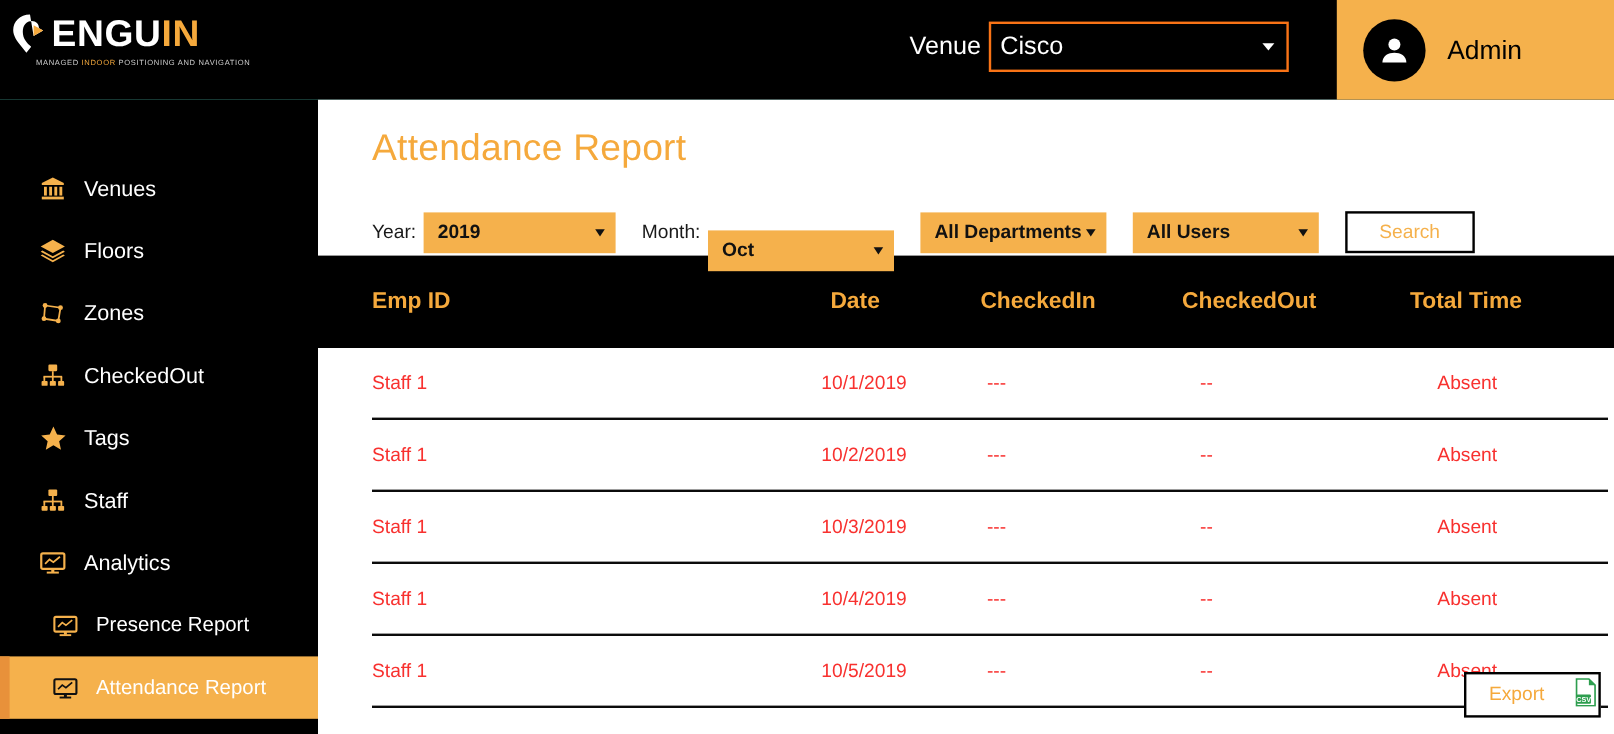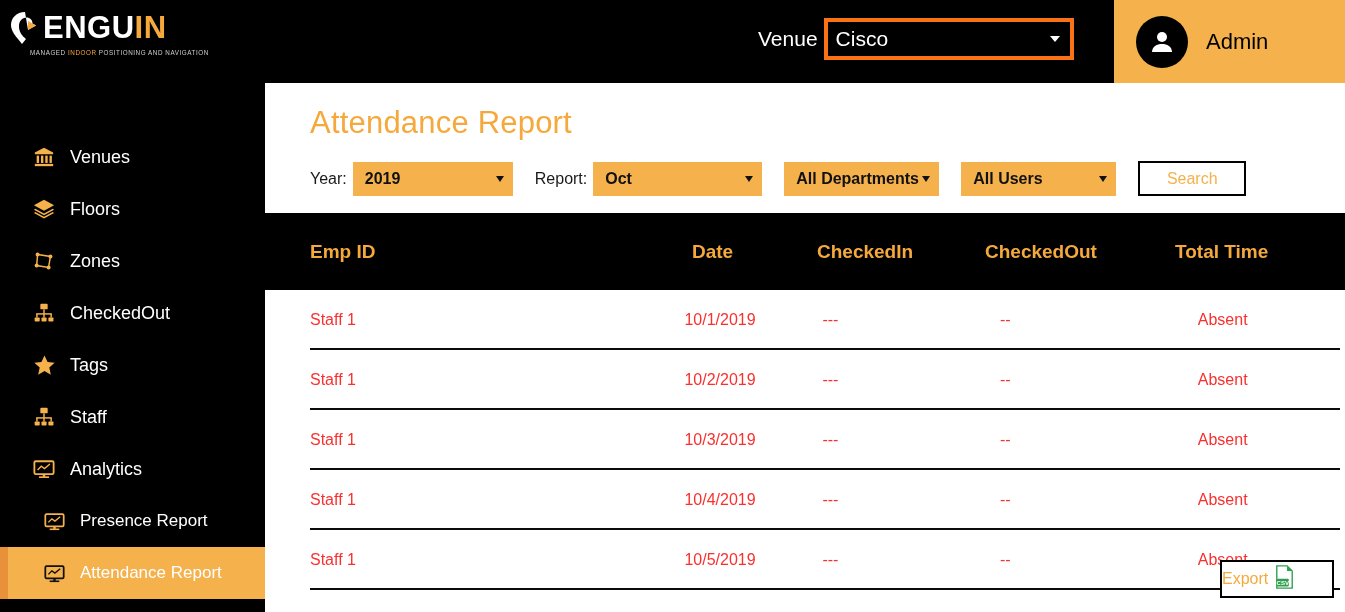--- a/index.html
+++ b/index.html
@@ -55,21 +55,21 @@
     display: flex; align-items: center; gap: 6px;
   }
   .venue-label {
     color: #ffffff; font-size: 21px; line-height: 28px;
     font-family: "Liberation Sans", sans-serif;
   }
   .venue-select {
     position: relative;
     width: 250px; height: 42px;
     background: #000000;
-    border: 4px solid #f97316;
+    border: 2px solid #f97316;
     display: flex; align-items: center;
   }
   .venue-select .val {
     color: #ffffff; font-size: 21px; padding-left: 8px;
     font-family: "Liberation Sans", sans-serif;
   }
   .venue-select .caret {
     position: absolute; right: 10px; top: 50%;
     transform: translateY(-50%);
     width: 0; height: 0;
@@ -162,21 +162,21 @@
   }
   .drop .caret {
     position: absolute; right: 9px; top: 50%;
     transform: translateY(-50%);
     width: 0; height: 0;
     border-left: 4px solid transparent;
     border-right: 4px solid transparent;
     border-top: 6px solid #111111;
   }
   .drop.w-year { width: 160px; }
-  .drop.w-month { width: 169px; }
+  .drop.w-month { width: 155px; margin-top: 31px; }
   .drop.w-dept { width: 155px; }
   .drop.w-users { width: 155px; }
   .btn-search {
     width: 108px; height: 35px;
     background: #ffffff;
     border: 2px solid #000000;
     color: #F5B14C; font-size: 16px;
     display: flex; align-items: center; justify-content: center;
     cursor: pointer;
     font-family: "Liberation Sans", sans-serif;
@@ -214,22 +214,22 @@
   .c-date { width: 125px; }
   .c-in   { width: 168px; }
   .c-out  { width: 190px; }
   .c-tot  { width: 160px; }
 
   .export-btn {
     position: absolute; left: 955px; top: 477px;
     width: 114px; height: 38px;
     background: #ffffff;
     border: 2px solid #000000;
-    display: flex; align-items: center; justify-content: flex-start;
-    gap: 6px; cursor: pointer; z-index: 30;
+    display: flex; align-items: center; justify-content: flex-end;
+    gap: 24px; cursor: pointer; z-index: 30;
   }
   .export-btn .elabel {
     color: #F5A93C; font-size: 16px;
     font-family: "Liberation Sans", sans-serif;
   }
 </style>
 </head>
 <body>
 
 <div class="app">
@@ -400,21 +400,21 @@
     <div class="page-head">
       <div class="page-title">Attendance Report</div>
 
       <div class="filters">
         <span class="flabel">Year:</span>
         <div class="drop w-year">
           <span class="dval">2019</span>
           <span class="caret"></span>
         </div>
 
-        <span class="flabel">Report:</span>
+        <span class="flabel">Month:</span>
         <div class="drop w-month">
           <span class="dval">Oct</span>
           <span class="caret"></span>
         </div>
 
         <div class="drop w-dept">
           <span class="dval">All Departments</span>
           <span class="caret"></span>
         </div>
 

